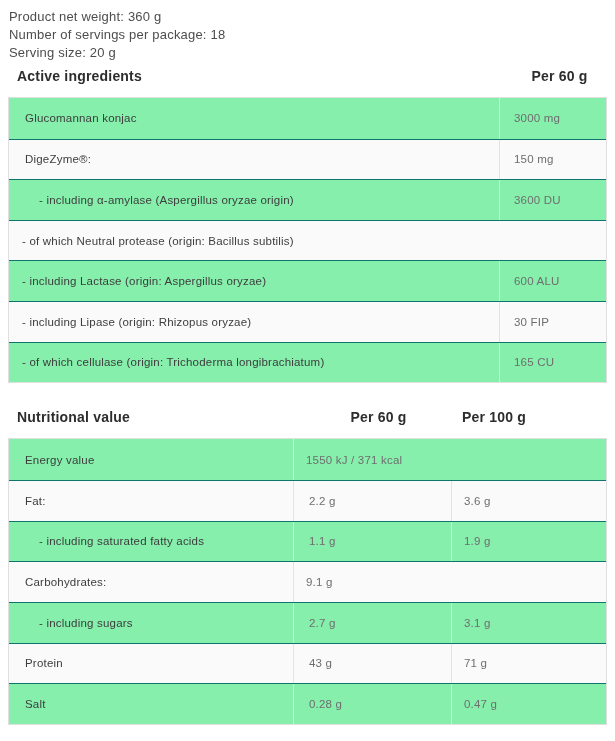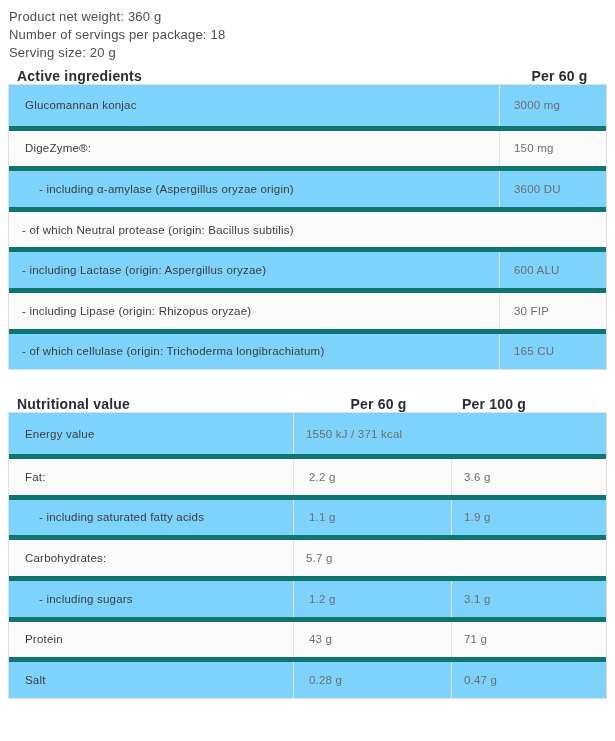--- a/index.html
+++ b/index.html
@@ -30,27 +30,28 @@
   }
   .section-header.sh1 { grid-template-columns: 490px 1fr; margin-top: 6px; }
   .section-header.sh2 { grid-template-columns: 284px 158px 1fr; margin-top: 26px; }
   .section-header .h-label { padding-left: 9px; }
   .section-header .h-col1  { padding-left: 14px; text-align: center; }
   .sh2 .h-col1 { padding-left: 15px; }
   .sh2 .h-col2 { padding-left: 12px; }
 
   
   .data-table {
+    margin-top: 13px;
     border: 1px solid #dfdfdf;
-    background: #7dd3fc;
+    background: #86efac;
   }
   .t-row { display: grid; }
   .t-row.t1 { grid-template-columns: 490px 1fr; height: 40.6px; }
   .t-row.t2 { grid-template-columns: 284px 158px 1fr; height: 40.7px; }
-  .t-row + .t-row { border-top: 5px solid #0f766e; }
+  .t-row + .t-row { border-top: 1px solid #0f766e; }
   .t-row.alt { background: #fafafa; }
   .t-cell {
     display: flex;
     align-items: center;
     font-size: 11.5px;
     letter-spacing: 0.2px;
     color: #3d3d3d;
     padding-left: 16px;
     overflow: hidden;
     white-space: nowrap;
@@ -125,25 +126,25 @@
         <div class="t-cell value c2">2.2 g</div>
         <div class="t-cell value c3">3.6 g</div>
       </div>
       <div class="t-row t2">
         <div class="t-cell label" style="padding-left: 30px;">- including saturated fatty acids</div>
         <div class="t-cell value c2">1.1 g</div>
         <div class="t-cell value c3">1.9 g</div>
       </div>
       <div class="t-row t2 alt">
         <div class="t-cell label" style="padding-left: 16px;">Carbohydrates:</div>
-        <div class="t-cell value c3">5.7 g</div>
+        <div class="t-cell value c3">9.1 g</div>
       </div>
       <div class="t-row t2">
         <div class="t-cell label" style="padding-left: 30px;">- including sugars</div>
-        <div class="t-cell value c2">1.2 g</div>
+        <div class="t-cell value c2">2.7 g</div>
         <div class="t-cell value c3">3.1 g</div>
       </div>
       <div class="t-row t2 alt">
         <div class="t-cell label" style="padding-left: 16px;">Protein</div>
         <div class="t-cell value c2">43 g</div>
         <div class="t-cell value c3">71 g</div>
       </div>
       <div class="t-row t2">
         <div class="t-cell label" style="padding-left: 16px;">Salt</div>
         <div class="t-cell value c2">0.28 g</div>

